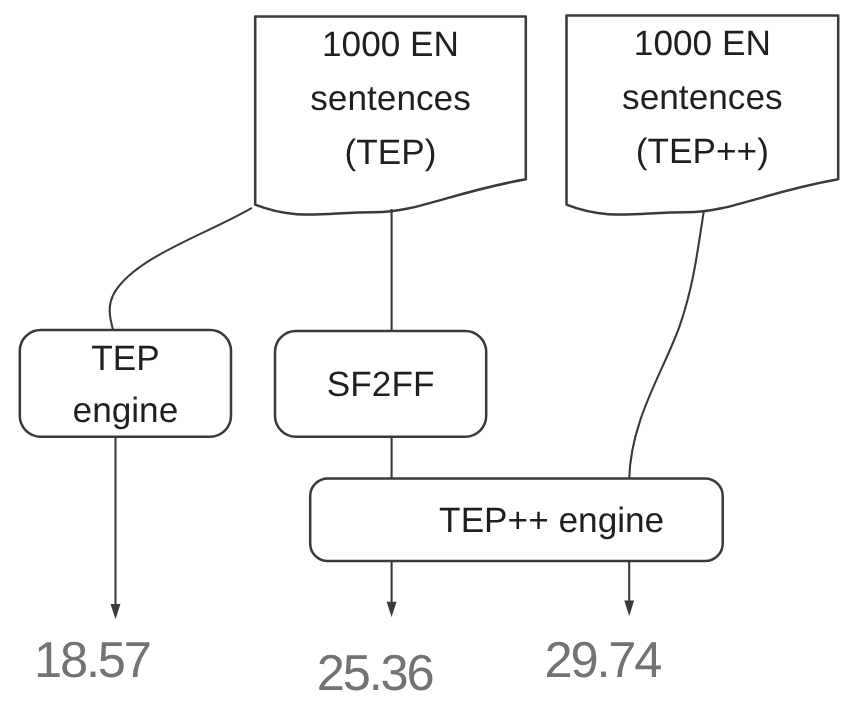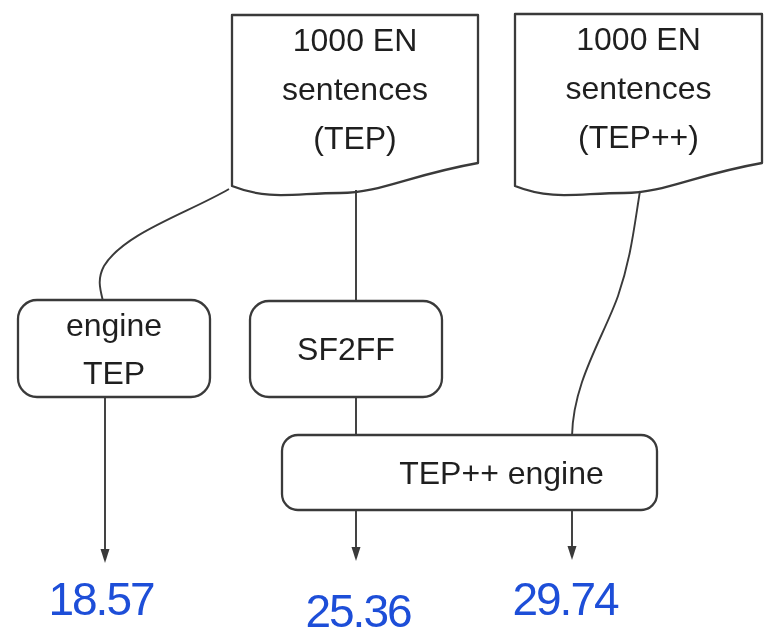--- a/index.html
+++ b/index.html
@@ -31,22 +31,22 @@
   }
   .label .line { display: block; }
   .node-label {
     display: flex;
     flex-direction: column;
     justify-content: center;
     line-height: 48px;
   }
   .score {
     position: absolute;
-    color: #1d4ed8;
-    text-align: center;
+    color: #737373;
+    text-align: left;
     font-size: 46px;
     letter-spacing: -2px;
     white-space: nowrap;
   }
 </style>
 </head>
 <body>
 
 <div class="figure">
 
@@ -92,22 +92,22 @@
     <span class="line">(TEP)</span>
   </div>
 
   <div class="label" style="left:515px; top:15px; width:247px;">
     <span class="line">1000 EN</span>
     <span class="line">sentences</span>
     <span class="line">(TEP++)</span>
   </div>
 
   <div class="label node-label" style="left:18px; top:300px; width:192px; height:97px;">
+    <span class="line">TEP</span>
     <span class="line">engine</span>
-    <span class="line">TEP</span>
   </div>
 
   <div class="label node-label" style="left:250px; top:301px; width:192px; height:96px;">
     <span class="line">SF2FF</span>
   </div>
 
   <div class="label node-label" style="left:282px; top:435px; width:375px; height:75px;padding-left:32px;">
     <span class="line">TEP++ engine</span>
   </div>
 

